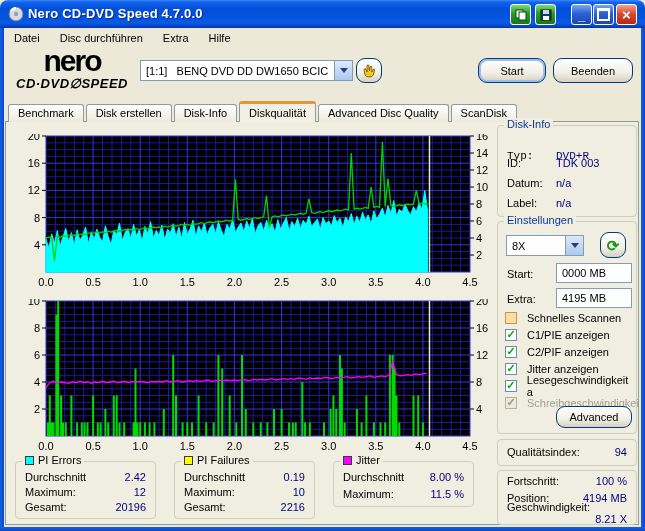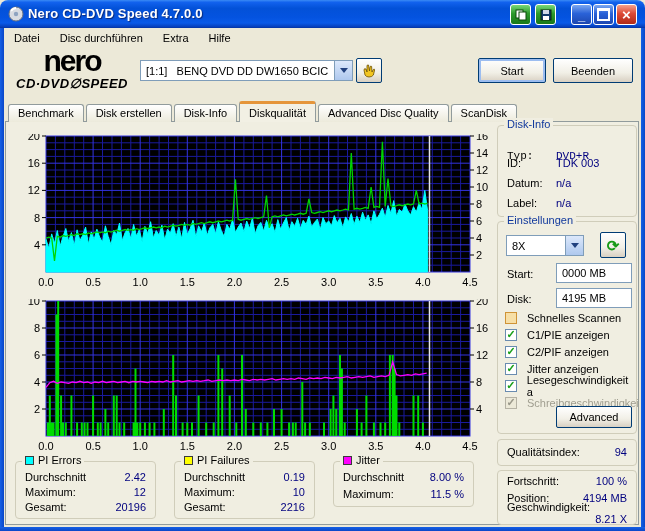--- a/index.html
+++ b/index.html
@@ -27,21 +27,21 @@
   .menu-item{cursor:default;}
   
   .logo{position:absolute;left:12px;top:46px;width:120px;text-align:center;line-height:1;}
   .logo-top{font-size:30px;font-weight:800;letter-spacing:-2px;}
   .logo-bottom{font-size:13px;font-weight:800;font-style:italic;letter-spacing:.5px;margin-top:1px;}
   .combo{position:absolute;background:#fff;border:1px solid #7f9db9;box-sizing:border-box;display:flex;align-items:center;}
   .combo-text{flex:1;padding-left:5px;white-space:pre;overflow:hidden;}
   .combo-arrow{width:17px;align-self:stretch;background:linear-gradient(180deg,#dce8fb,#aec8ee);
     border-left:1px solid #7f9db9;display:flex;align-items:center;justify-content:center;}
   .chev{width:0;height:0;border-left:4px solid transparent;border-right:4px solid transparent;border-top:5px solid #21417e;}
-  .btn{position:absolute;box-sizing:border-box;border:1px solid #003c74;border-radius:2px;
+  .btn{position:absolute;box-sizing:border-box;border:1px solid #003c74;border-radius:9px;
     background:linear-gradient(180deg,#fff,#f1efe6 60%,#d8d0c2);display:flex;align-items:center;justify-content:center;
     font-size:11px;cursor:default;}
   .btn-default{box-shadow:inset 0 0 0 2px #9cbdf0;}
   
   .tabstrip{position:absolute;left:8px;top:102px;height:20px;display:flex;align-items:flex-end;}
   .tab{box-sizing:border-box;height:18px;padding:2px 9px 0 9px;margin-right:2px;border:1px solid #919b9c;border-bottom:none;
     border-radius:3px 3px 0 0;background:linear-gradient(180deg,#ffffff,#eceadb);}
   .tab.active{height:21px;padding-top:3px;background:#f2f0e4;border-top:3px solid #e5953a;z-index:3;font-size:11px;}
   .page{position:absolute;left:5px;top:121px;width:634px;height:404px;border:1px solid #919b9c;
     box-sizing:border-box;background:#f0eee1;z-index:1;}
@@ -241,21 +241,21 @@
     <div class="btn" style="left:102px;top:10px;width:26px;height:26px;">
       <span style="color:#169a16;font-weight:bold;font-size:15px;line-height:1;">⟳</span>
     </div>
     <div class="grow" style="top:46px;">
         <span class="glabel">Start:</span>
       </div>
     <div class="input" style="left:58px;top:41px;width:76px;height:20px;">
         <span class="val">0000 MB</span>
       </div>
     <div class="grow" style="top:71px;">
-        <span class="glabel">Disk:</span>
+        <span class="glabel">Extra:</span>
       </div>
     <div class="input" style="left:58px;top:66px;width:76px;height:20px;">
         <span class="val">4195 MB</span>
       </div>
 
     <div class="cbrow" style="top:88px;">
         <span class="cb hot"></span>
         <span class="cblabel">Schnelles Scannen</span>
       </div>
     <div class="cbrow" style="top:105px;">

